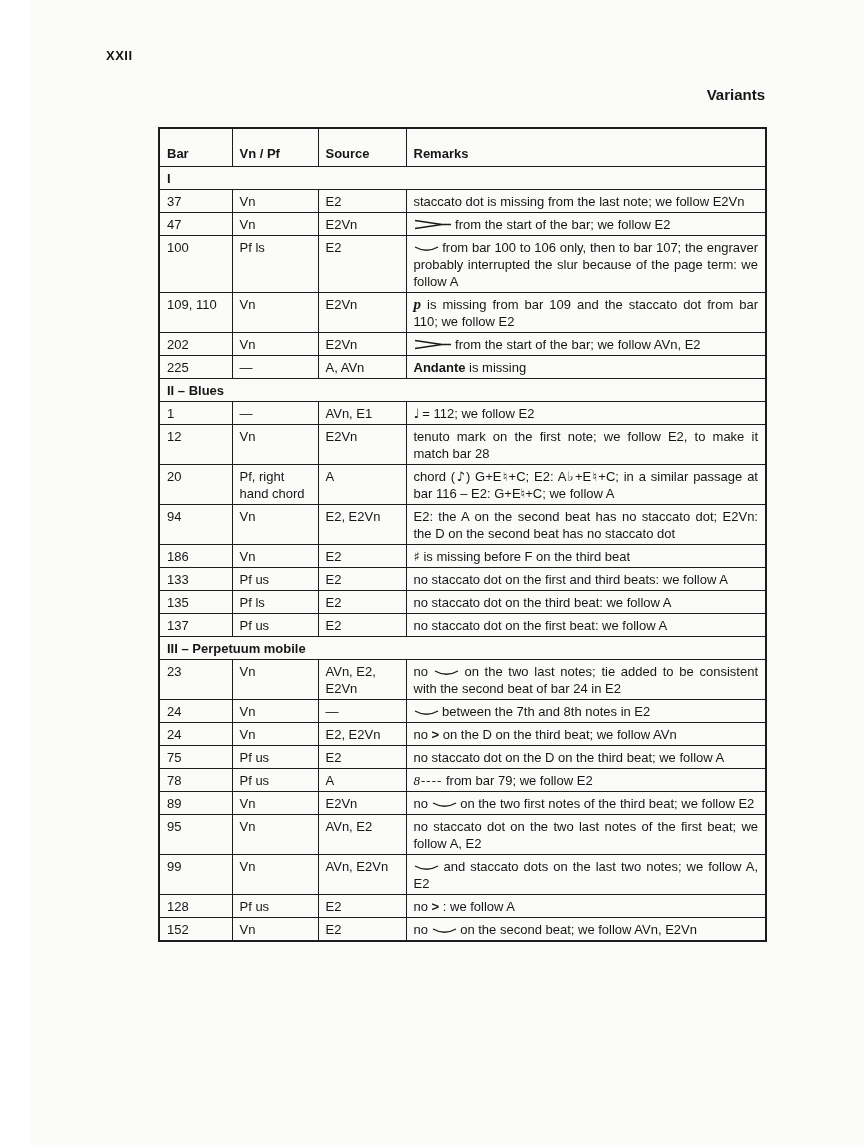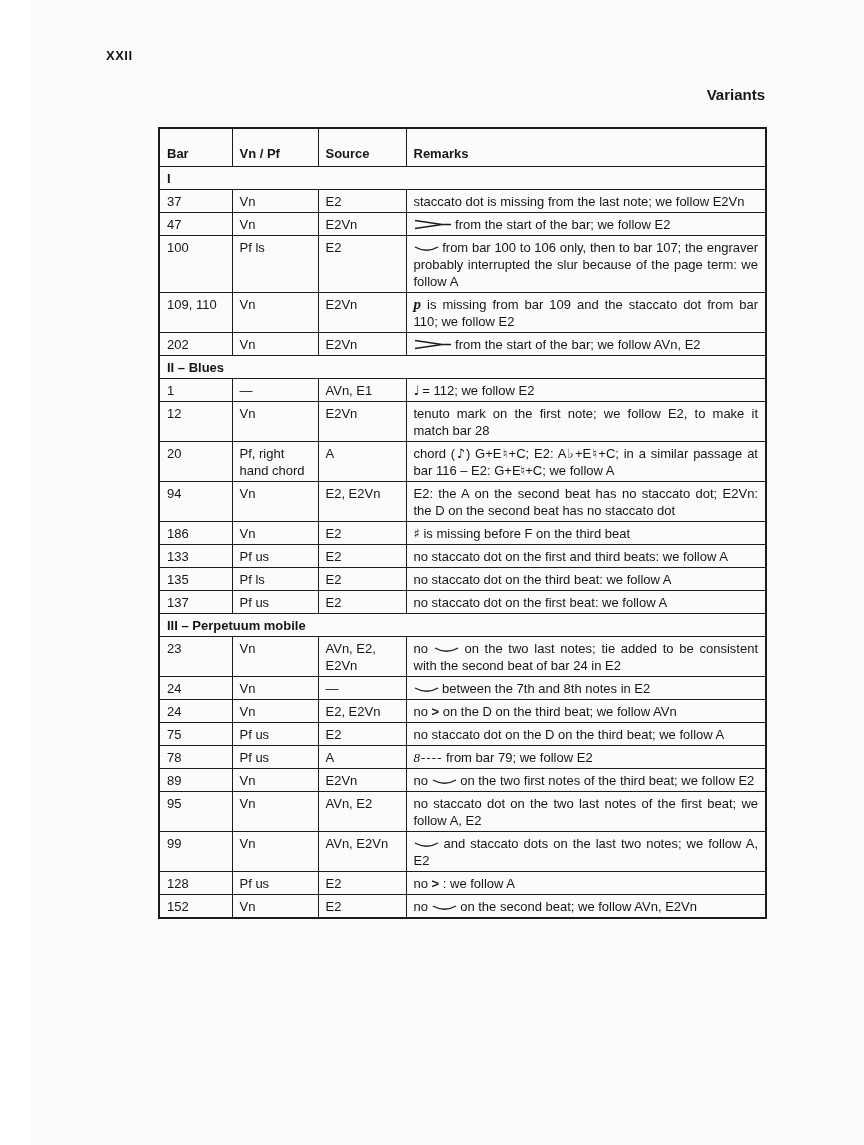--- a/index.html
+++ b/index.html
@@ -128,20 +128,26 @@
         </tr>
         <tr>
           <td>202</td>
           <td>Vn</td>
           <td>E2Vn</td>
           <td class="remarks"><span class="sym"><svg width="38" height="11" viewBox="0 0 38 11">
                 <path d="M1 1.5 L28 5.5 M1 9.5 L28 5.5 M28 5.5 L37 5.5" stroke="#1c1c1c" stroke-width="1.4" fill="none"></path>
               </svg></span> from the start of the bar; we follow AVn, E2</td>
         </tr>
         <tr>
+          <td>225</td>
+          <td>—</td>
+          <td>A, AVn</td>
+          <td class="remarks"><b>Andante</b> is missing</td>
+        </tr>
+        <tr>
           <td colspan="4" class="section">II – Blues</td>
         </tr>
         <tr>
           <td>1</td>
           <td>—</td>
           <td>AVn, E1</td>
           <td class="remarks"><span class="sym"><span class="note">♩</span></span> = 112; we follow E2</td>
         </tr>
         <tr>
           <td>12</td>

